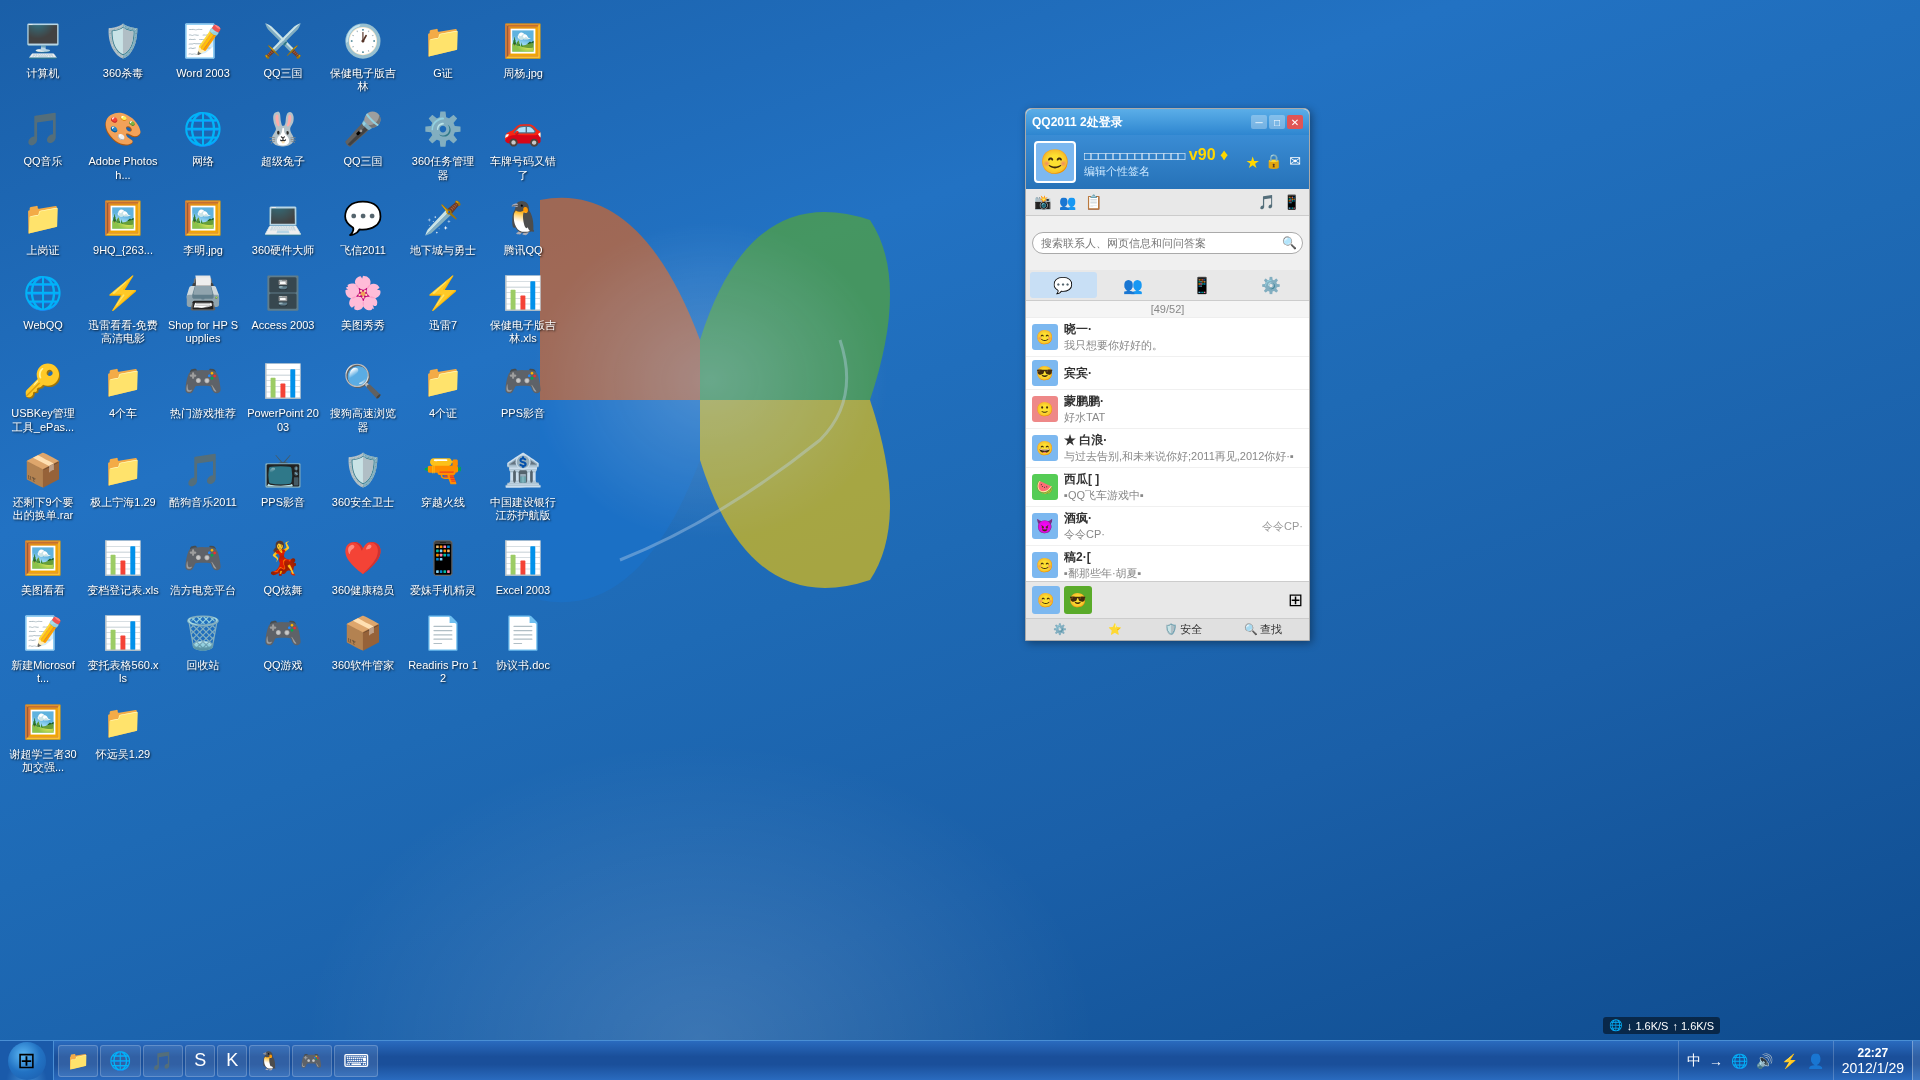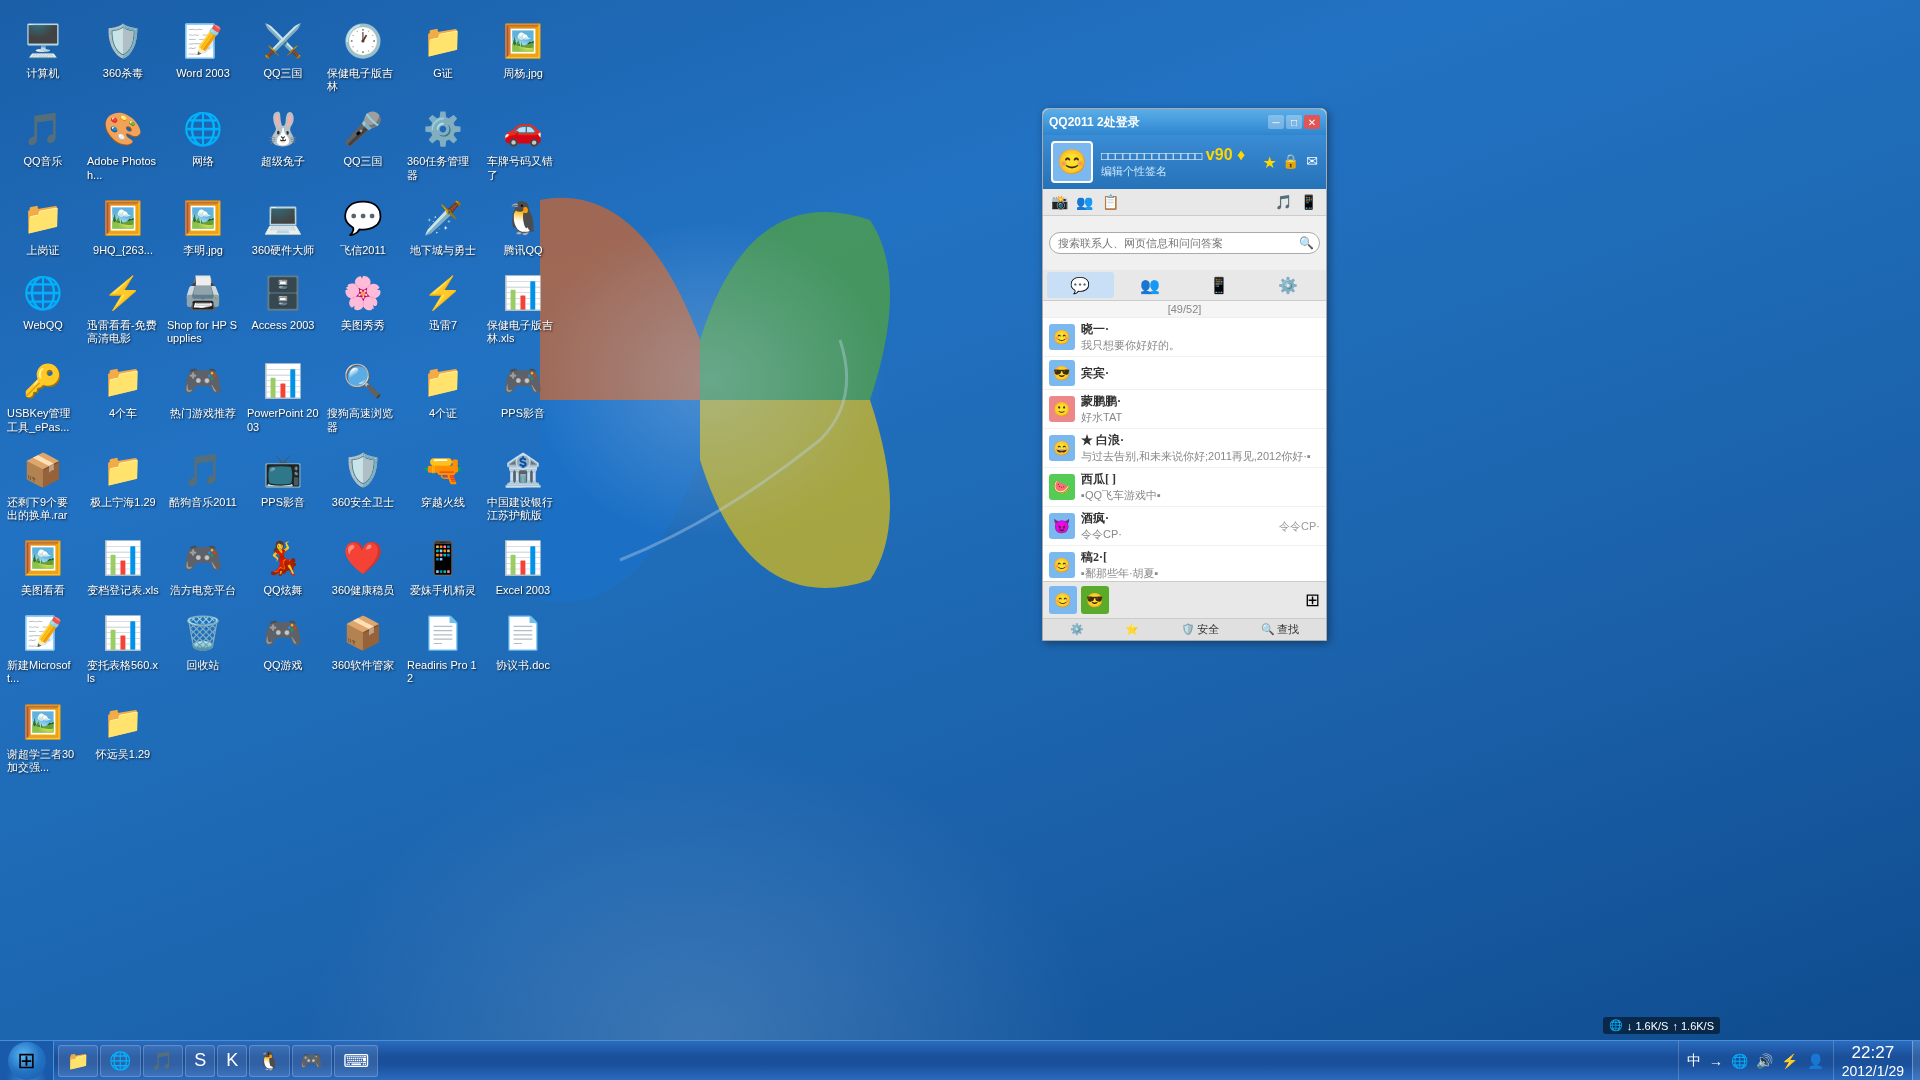--- a/index.html
+++ b/index.html
@@ -52,20 +52,21 @@
       align-items: center;
       justify-content: center;
       font-size: 32px;
       margin-bottom: 2px;
       position: relative;
     }
 
     .icon-label {
       font-size: 11px;
       color: #fff;
+      text-align: center;
       line-height: 1.2;
       text-shadow: 1px 1px 2px rgba(0,0,0,0.8);
       word-break: break-all;
       max-width: 72px;
     }
 
     
     #taskbar {
       position: absolute;
       bottom: 0;
@@ -138,41 +139,41 @@
       align-items: center;
       justify-content: center;
       padding: 0 8px;
       height: 100%;
       cursor: pointer;
       border-left: 1px solid rgba(255,255,255,0.2);
     }
 
     .clock-time {
       color: white;
-      font-size: 17px;
-      font-weight: normal;
+      font-size: 12px;
+      font-weight: bold;
     }
 
     .clock-date {
       color: white;
       font-size: 14px;
     }
 
     .tray-icon {
       font-size: 14px;
       color: white;
       cursor: pointer;
       padding: 2px;
     }
 
     
     #qq-panel {
       position: absolute;
       top: 108px;
-      right: 593px;
+      right: 610px;
       width: 285px;
       background: #f0f0f0;
       border: 1px solid #aaa;
       box-shadow: 2px 2px 8px rgba(0,0,0,0.4);
       border-radius: 6px 6px 0 0;
     }
 
     #qq-titlebar {
       background: linear-gradient(to bottom, #5baee8, #2e86d0);
       padding: 4px 6px;
@@ -356,21 +357,20 @@
 
     .contact-info {
       flex: 1;
       overflow: hidden;
     }
 
     .contact-name {
       font-size: 12px;
       color: #333;
       font-weight: bold;
-      font-family: Liberation Serif, serif;
     }
 
     .contact-status {
       font-size: 11px;
       color: #888;
       white-space: nowrap;
       overflow: hidden;
       text-overflow: ellipsis;
     }
 

